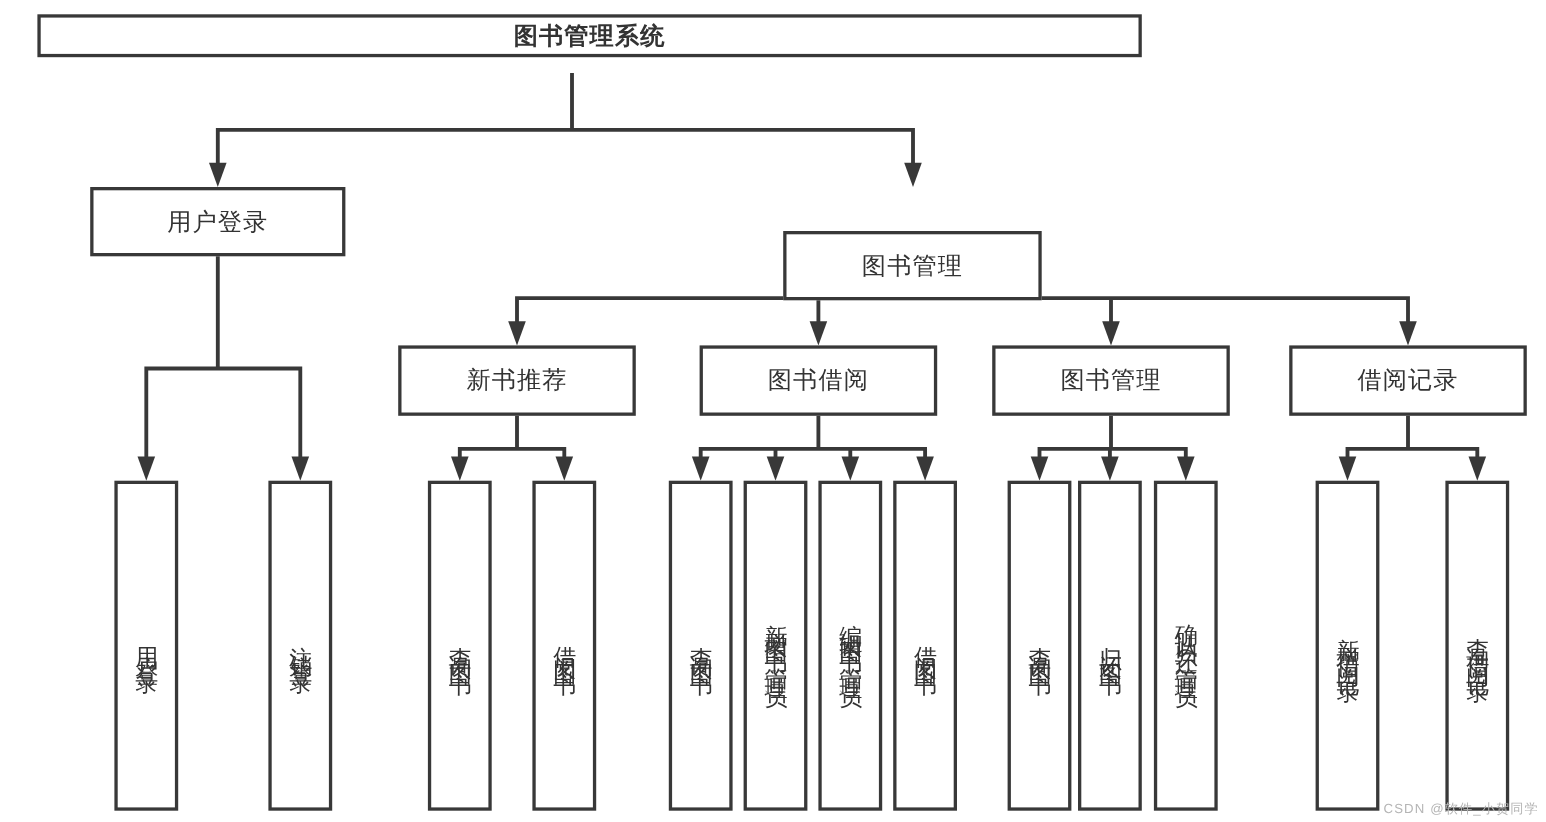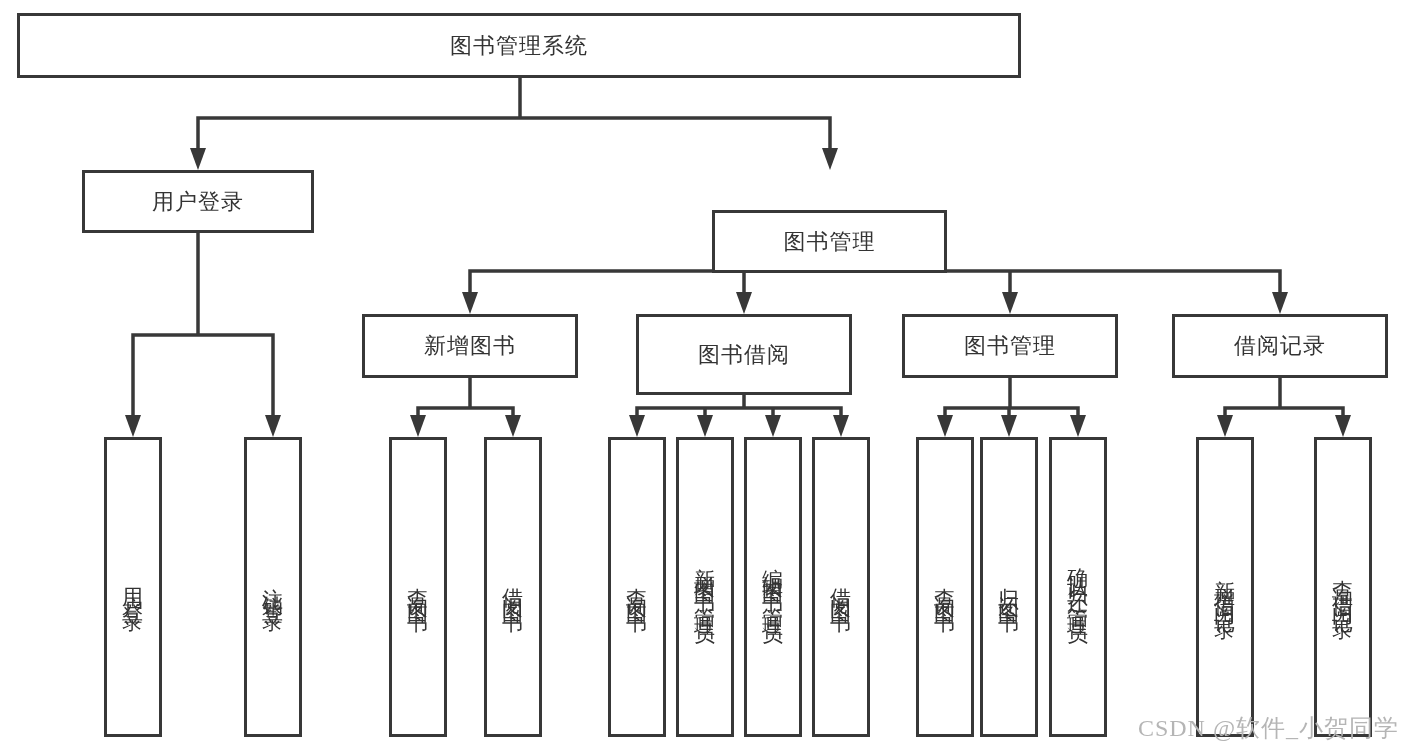--- a/index.html
+++ b/index.html
@@ -45,26 +45,25 @@
     font-size: 21px;
     color: #333333;
     letter-spacing: 8px;
     line-height: 1;
     z-index: 2;
   }
   .watermark {
     position: absolute;
     right: 6px;
     bottom: 3px;
-    font-size: 24px;
+    font-size: 12px;
     color: #b5b5b5;
     letter-spacing: 1px;
     z-index: 3;
     white-space: nowrap;
-    font-family: Liberation Serif, serif;
   }
 </style>
 </head>
 <body>
 
 <div id="canvas">
 
   <svg id="connectors" viewBox="0 0 1405 747" xmlns="http://www.w3.org/2000/svg">
     <path d="M520 68 V118 M198 118 H830 M198 118 V152 M830 118 V152
              M198 233 V335 M133 335 H273 M133 335 V419 M273 335 V419
@@ -89,27 +88,27 @@
       <polygon points="765,415 781,415 773,437"></polygon>
       <polygon points="833,415 849,415 841,437"></polygon>
       <polygon points="937,415 953,415 945,437"></polygon>
       <polygon points="1001,415 1017,415 1009,437"></polygon>
       <polygon points="1070,415 1086,415 1078,437"></polygon>
       <polygon points="1217,415 1233,415 1225,437"></polygon>
       <polygon points="1335,415 1351,415 1343,437"></polygon>
     </g>
   </svg>
 
-  <div class="hbox" style="left:17px; top:13px; width:1004px; height:65px;">图书管理系统</div>
+  <div class="hbox" style="left:34px; top:13px; width:1004px; height:39px;font-weight:bold;">图书管理系统</div>
 
   <div class="hbox" style="left:82px; top:170px; width:232px; height:63px;">用户登录</div>
   <div class="hbox" style="left:712px; top:170px; width:235px; height:63px;margin-top:40px;">图书管理</div>
 
-  <div class="hbox" style="left:362px; top:314px; width:216px; height:64px;">新增图书</div>
-  <div class="hbox" style="left:636px; top:314px; width:216px; height:81px;">图书借阅</div>
+  <div class="hbox" style="left:362px; top:314px; width:216px; height:64px;">新书推荐</div>
+  <div class="hbox" style="left:636px; top:314px; width:216px; height:64px;">图书借阅</div>
   <div class="hbox" style="left:902px; top:314px; width:216px; height:64px;">图书管理</div>
   <div class="hbox" style="left:1172px; top:314px; width:216px; height:64px;">借阅记录</div>
 
   <div class="vbox" style="left:104px;">用户登录</div>
   <div class="vbox" style="left:244px;">注销登录</div>
 
   <div class="vbox" style="left:389px;">查询图书</div>
   <div class="vbox" style="left:484px;">借阅图书</div>
 
   <div class="vbox" style="left:608px;">查询图书</div>

